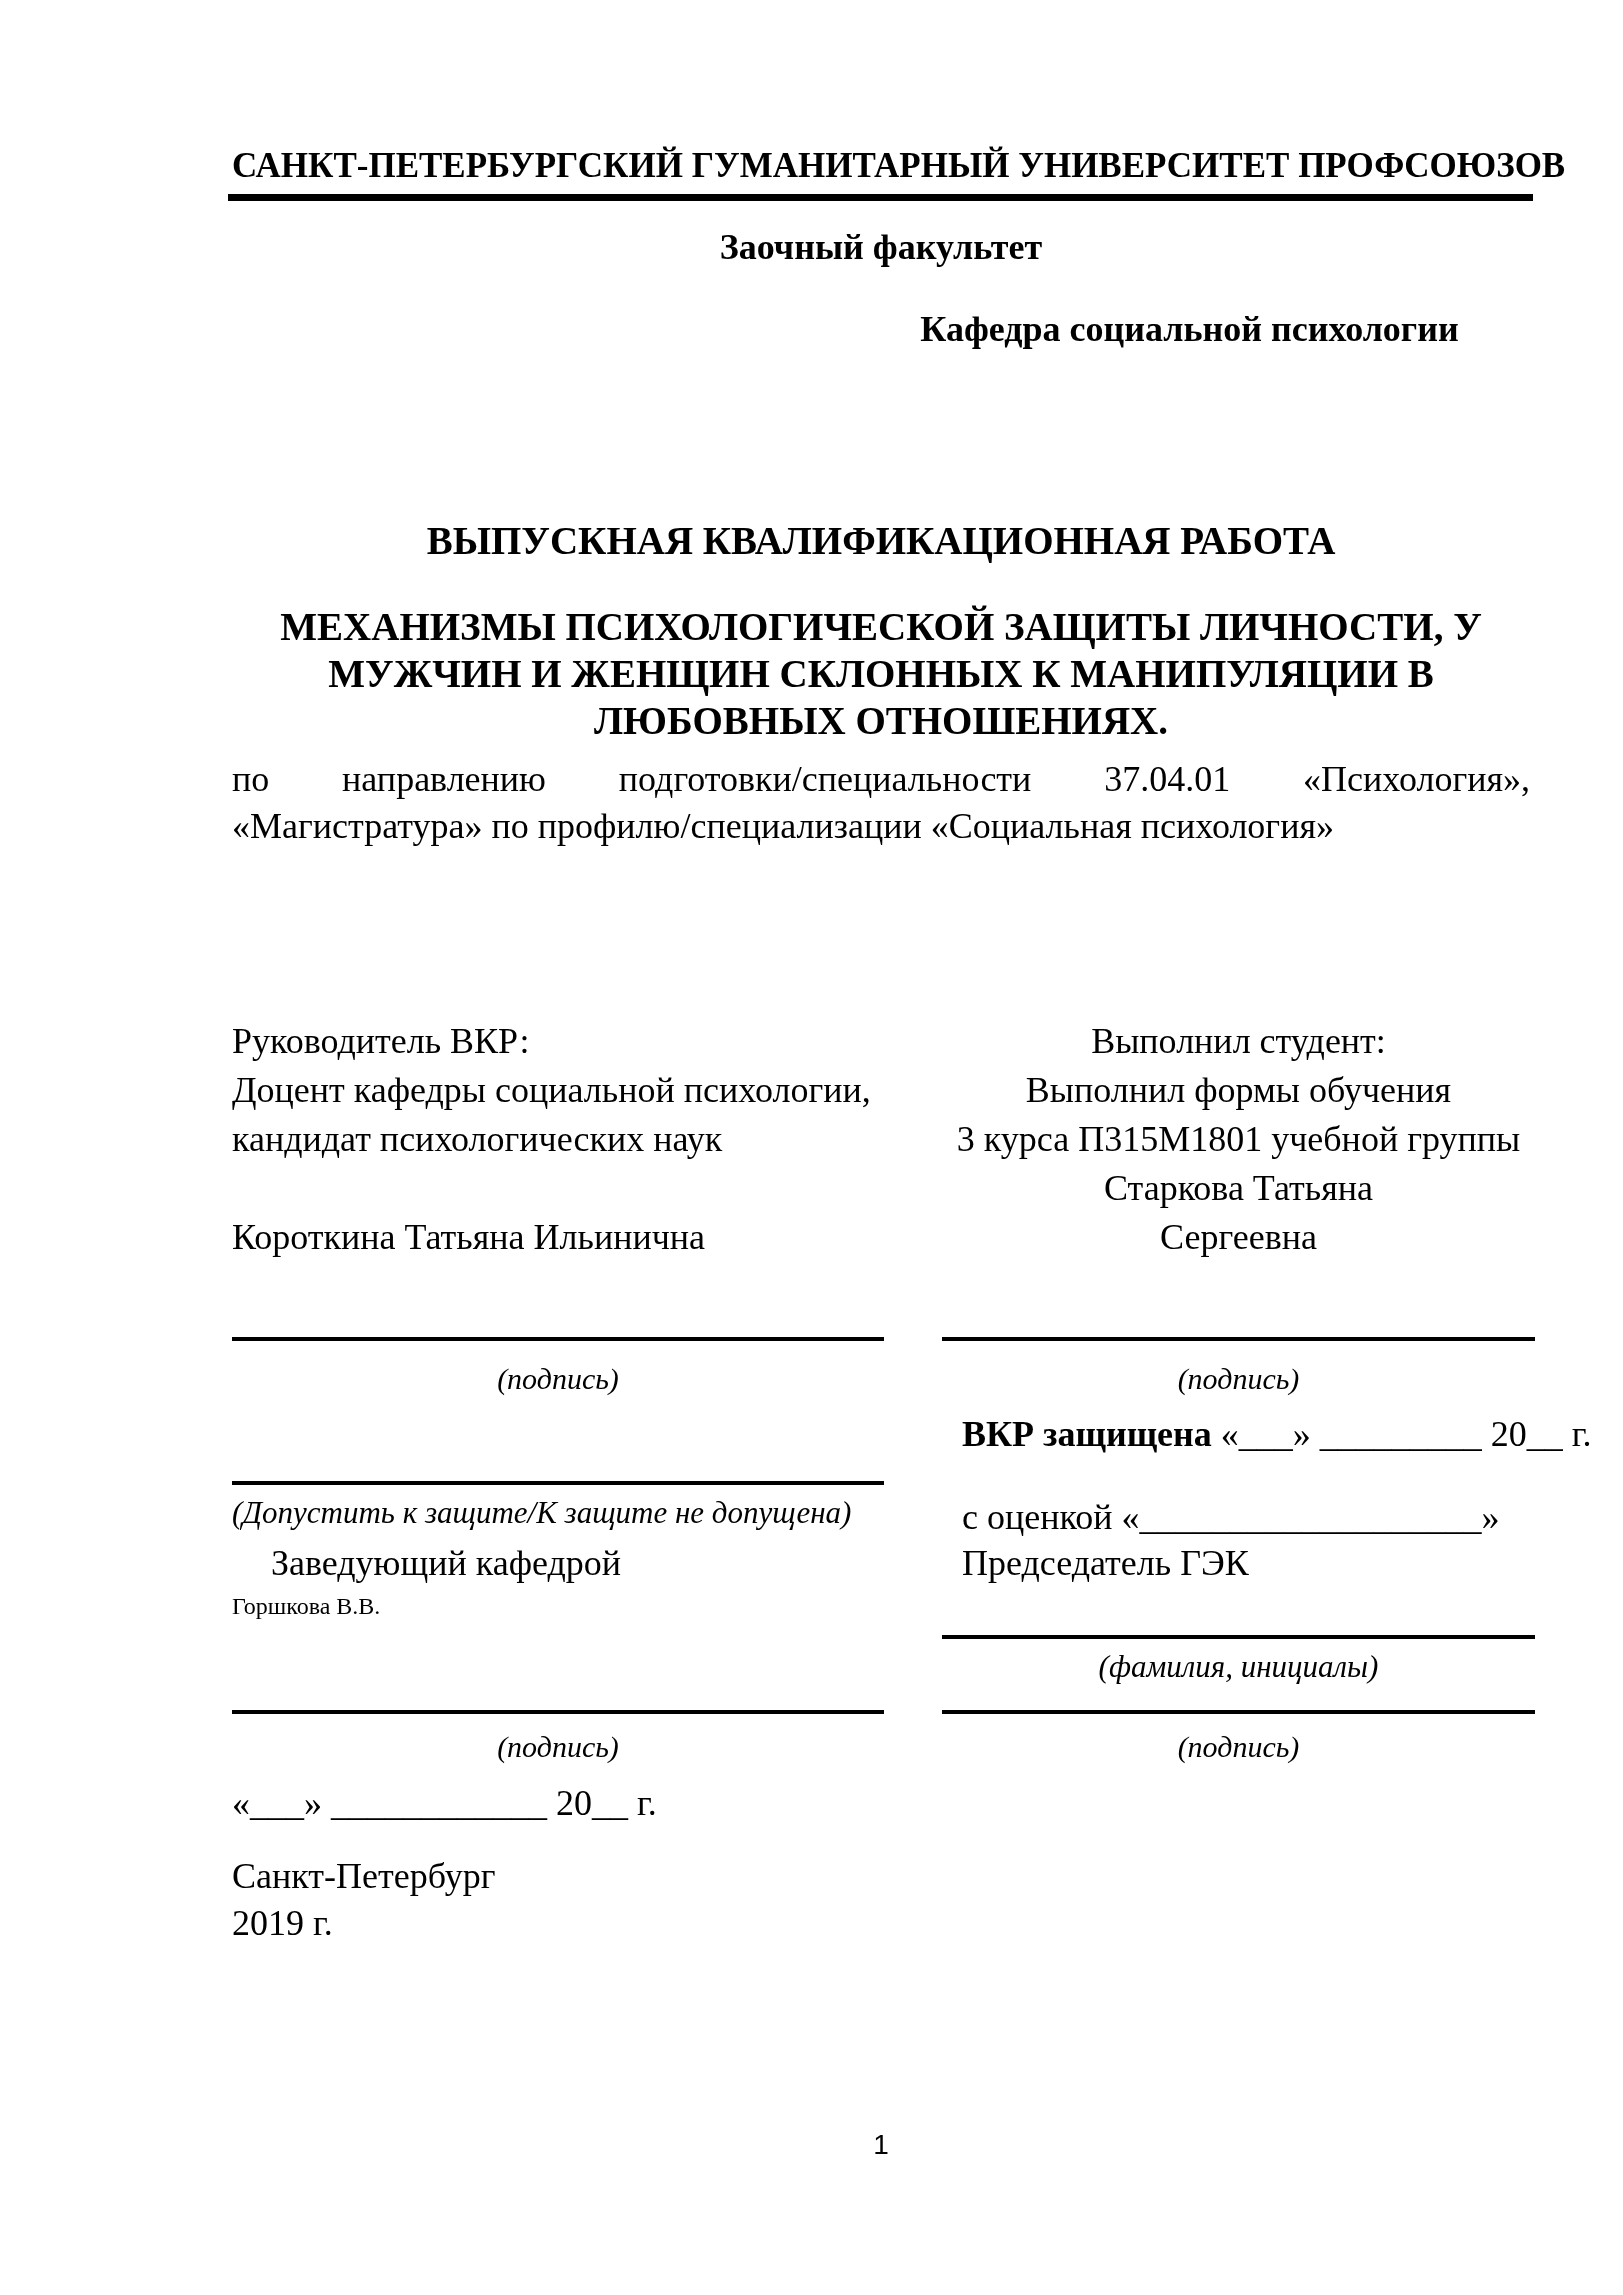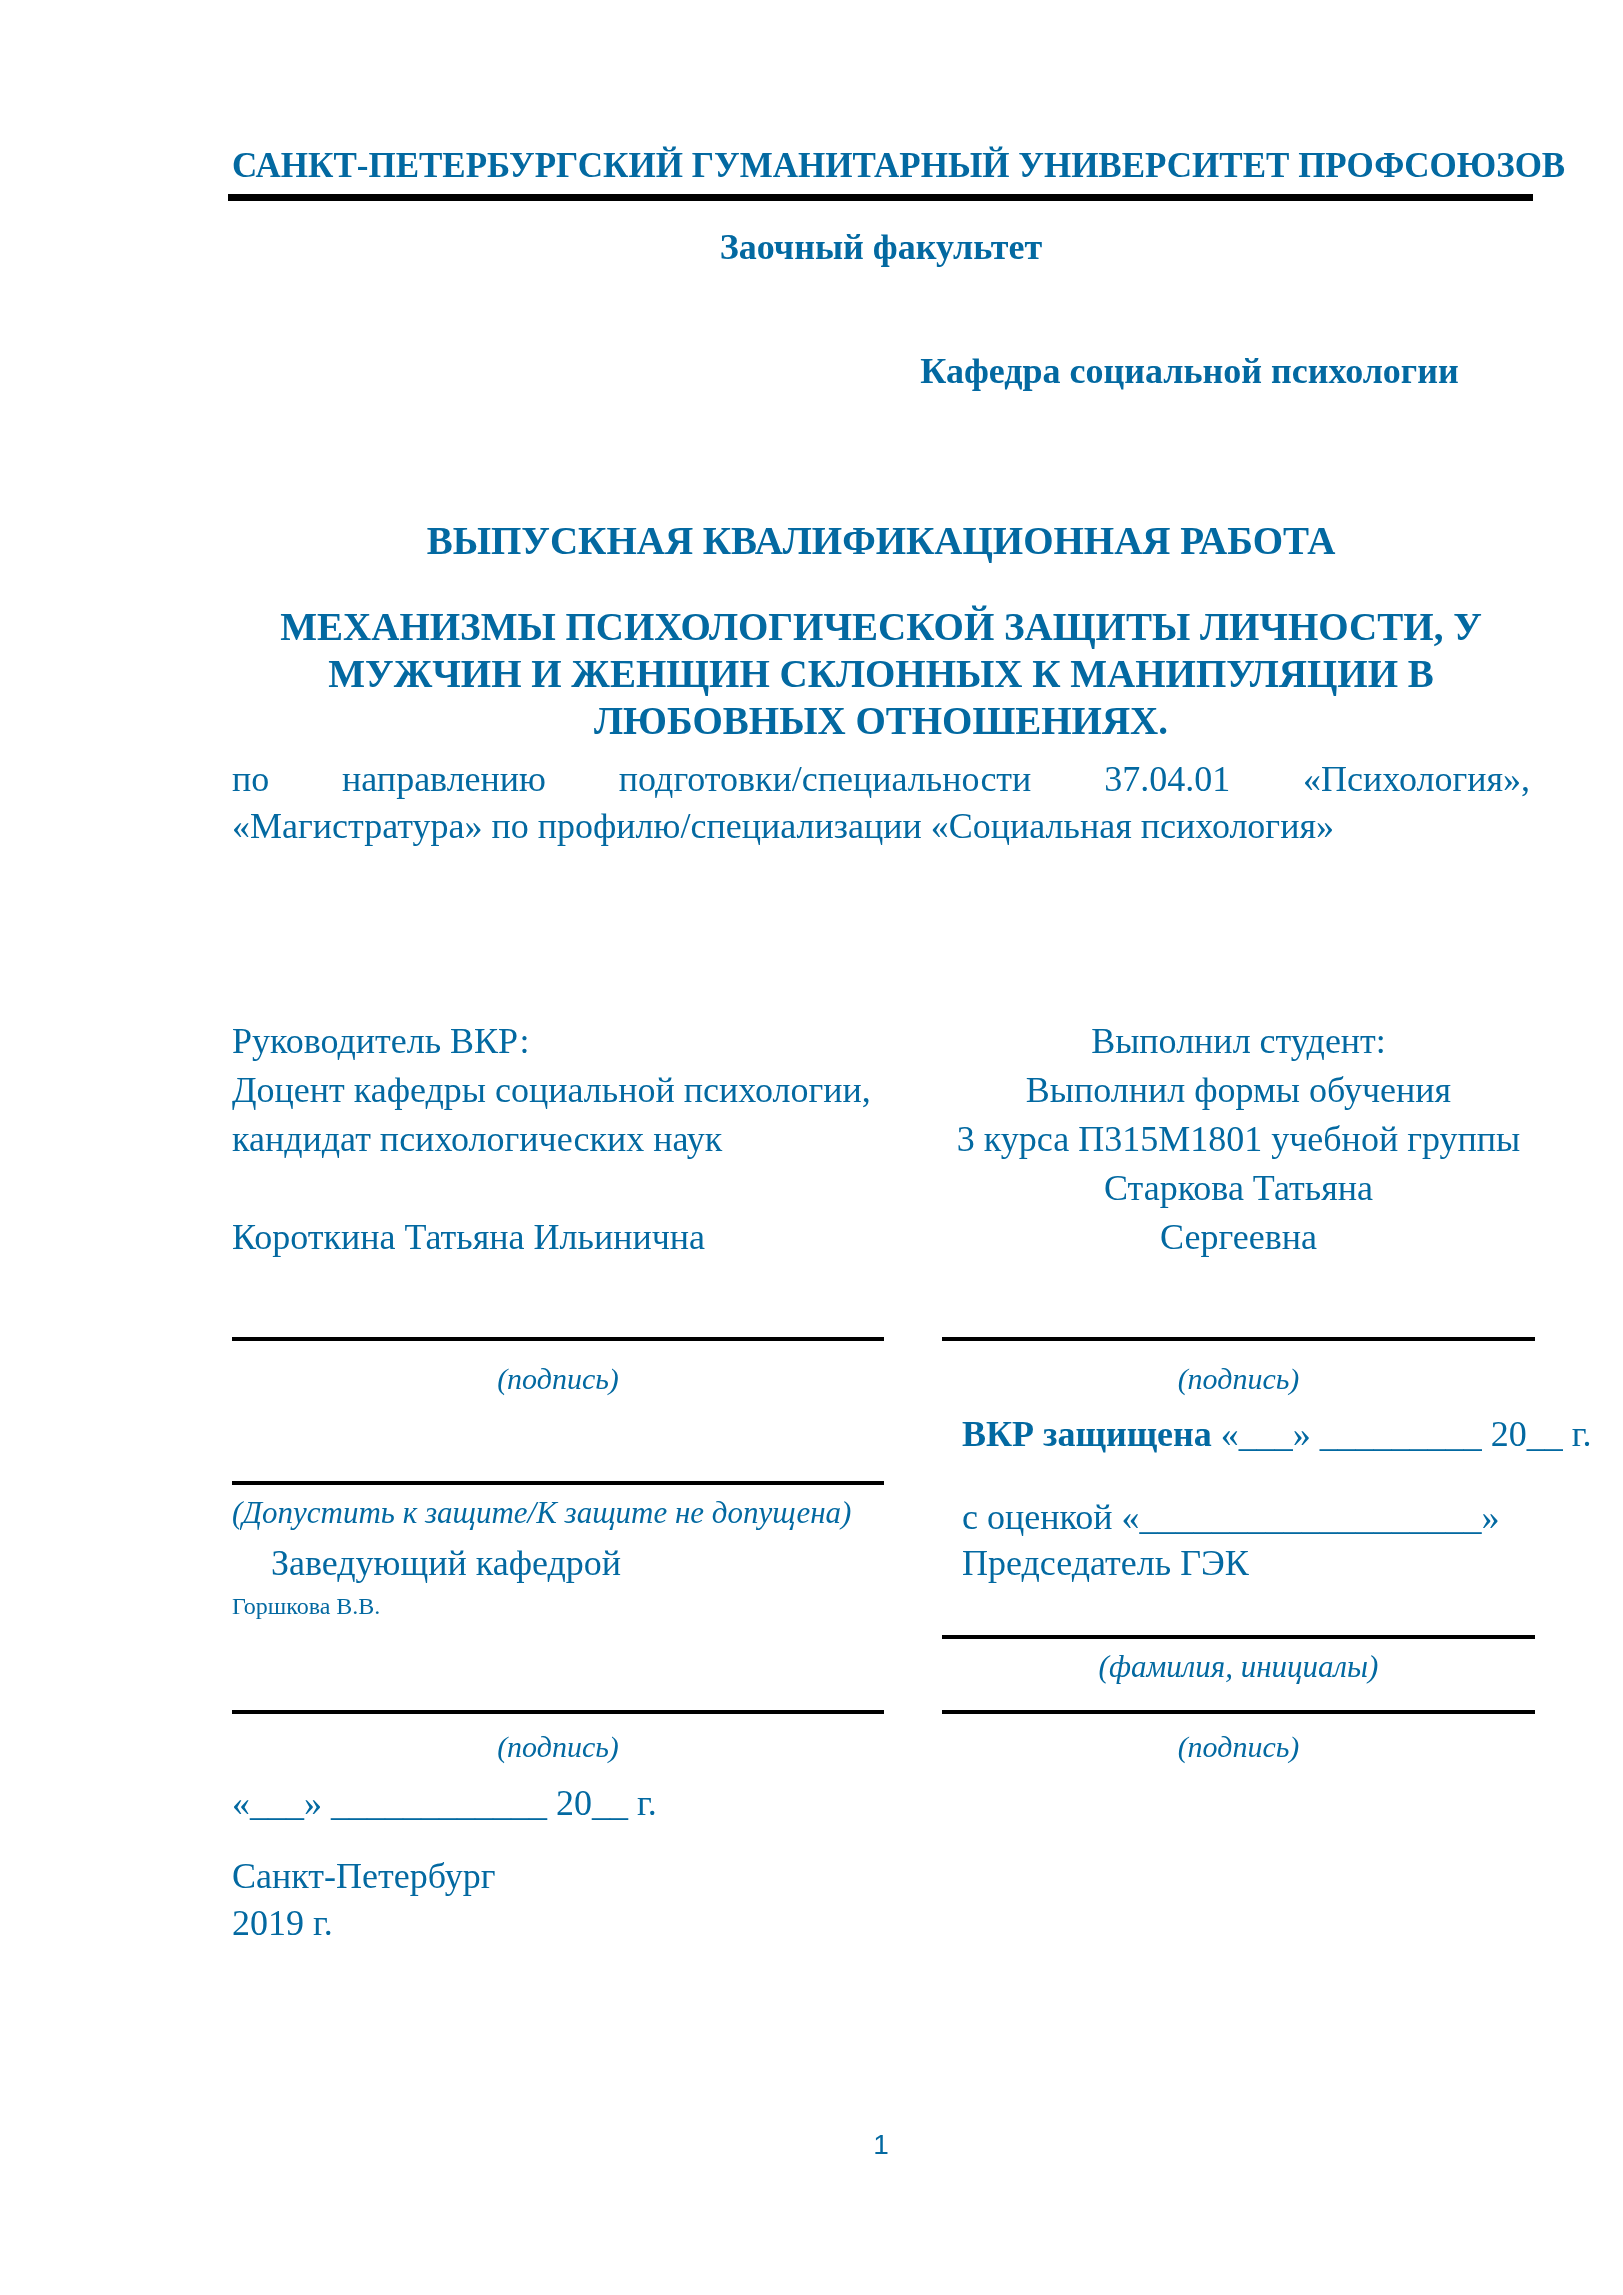--- a/index.html
+++ b/index.html
@@ -1,21 +1,21 @@
 <!DOCTYPE html>
 <html style="font-size:12.6px"><head>
 <meta charset="utf-8">
 <style>
   html, body { margin: 0; padding: 0; background: #ffffff; }
   .page {
     position: relative;
     width: 1623px;
     height: 2295px;
     background: #ffffff;
-    color: #0369a1;
+    color: #000000;
     font-family: "Liberation Serif", "DejaVu Serif", serif;
     overflow: hidden;
   }
   .abs { position: absolute; }
   .b { font-weight: bold; }
 
   .university {
     top: 145px; left: 232px; width: 1298px;
     font-size: 35px; font-weight: bold; line-height: 42px;
     text-align: center; white-space: nowrap;
@@ -25,21 +25,21 @@
     background: #000000;
   }
   .faculty {
     top: 225px; left: 232px; width: 1298px;
     font-size: 36px; font-weight: bold; line-height: 44px;
     text-align: center;
   }
   .department {
     top: 307px; left: 848px; width: 683px;
     font-size: 36px; font-weight: bold; line-height: 44px;
-    text-align: center; white-space: nowrap; margin-top: 42px;
+    text-align: center; white-space: nowrap;
   }
   .work-type {
     top: 517px; left: 232px; width: 1298px;
     font-size: 39px; font-weight: bold; line-height: 47px;
     text-align: center;
   }
   .work-title {
     top: 603px; left: 232px; width: 1298px;
     font-size: 39px; font-weight: bold; line-height: 47px;
     text-align: center;

